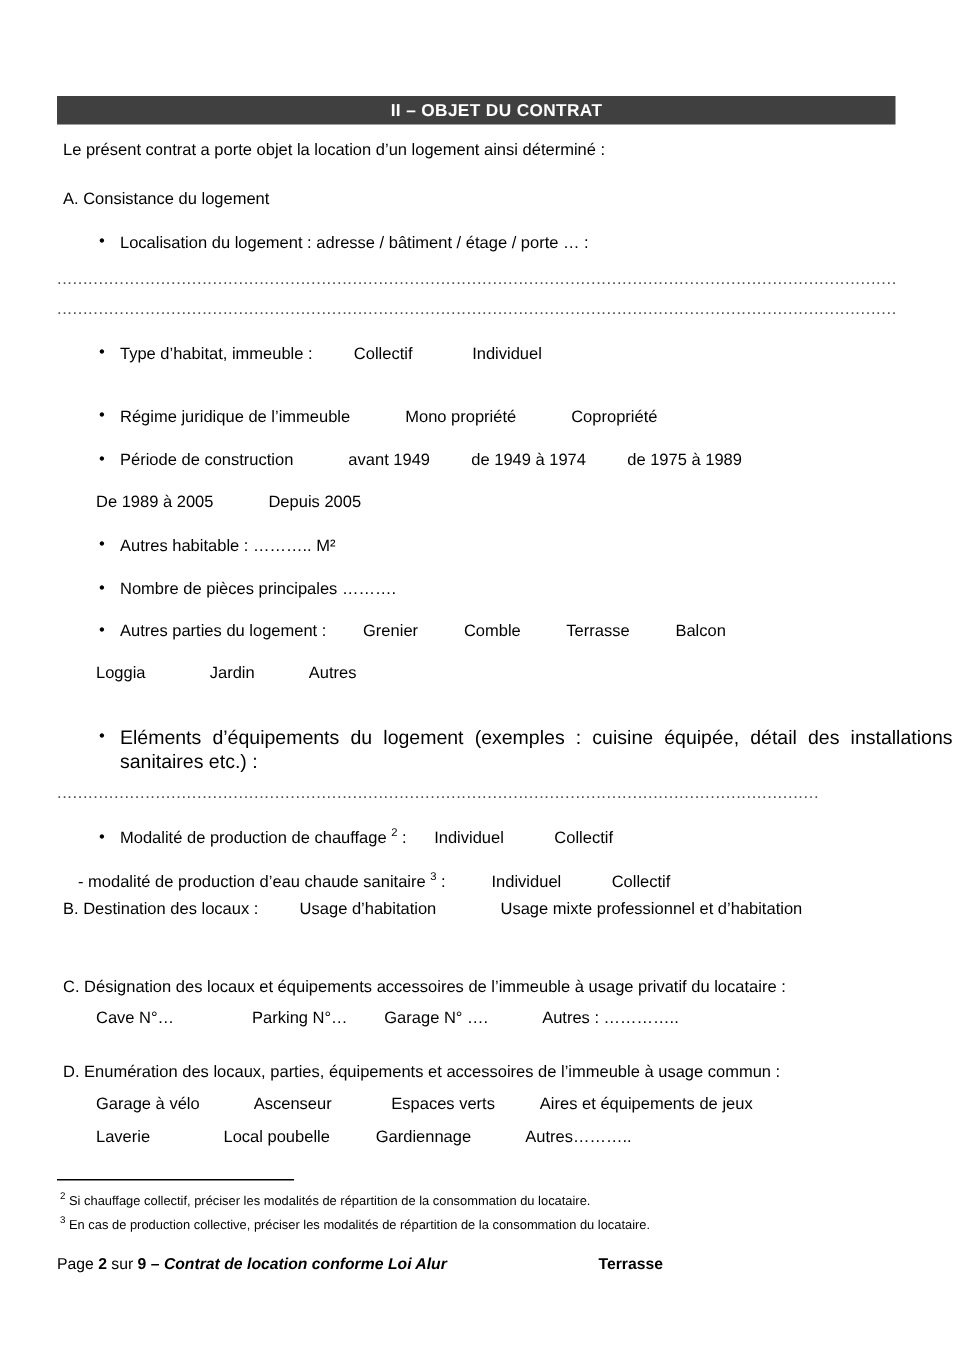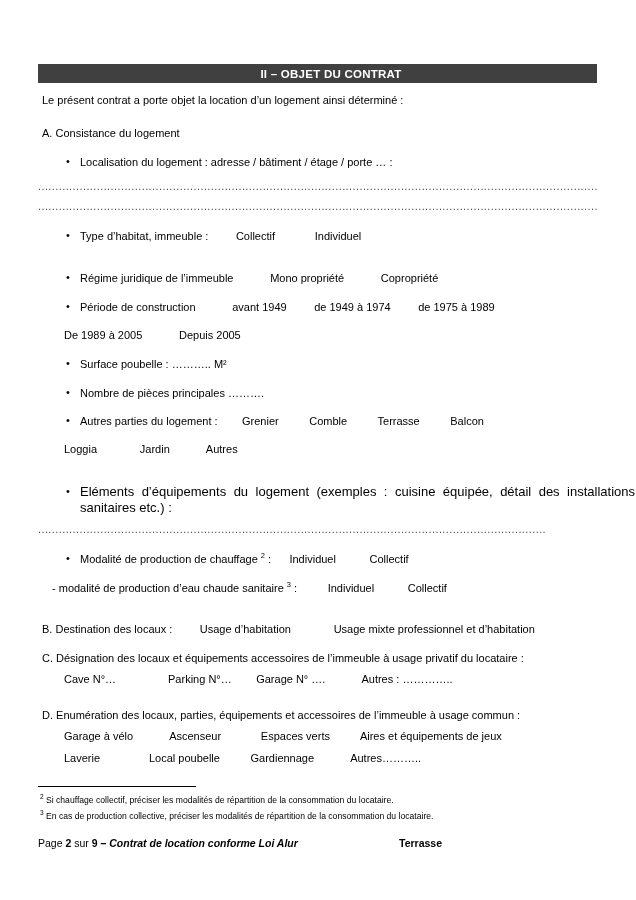--- a/index.html
+++ b/index.html
@@ -155,37 +155,37 @@
   <div class="dots" style="left:0px; top:201px; width:559px;">...........................................................................................................................................................................................................................................................................................................................</div>
 
   <div class="bullet" style="left:4px; top:229px;">Type d’habitat, immeuble :         Collectif             Individuel</div>
 
   <div class="bullet" style="left:4px; top:271px;">Régime juridique de l’immeuble            Mono propriété            Copropriété</div>
 
   <div class="bullet" style="left:4px; top:300px;">Période de construction            avant 1949         de 1949 à 1974         de 1975 à 1989</div>
 
   <div class="line" style="left:26px; top:328px;text-align:right;">De 1989 à 2005            Depuis 2005</div>
 
-  <div class="bullet" style="left:4px; top:357px;">Surface poubelle : ……….. M²</div>
+  <div class="bullet" style="left:4px; top:357px;">Autres habitable : ……….. M²</div>
 
   <div class="bullet" style="left:4px; top:386px;">Nombre de pièces principales ……….</div>
 
   <div class="bullet" style="left:4px; top:414px;">Autres parties du logement :        Grenier          Comble          Terrasse          Balcon</div>
 
   <div class="line" style="left:26px; top:442px;">Loggia              Jardin            Autres</div>
 
   <div class="bullet-just" style="left:4px; top:484px; width:555px;">Eléments d’équipements du logement (exemples : cuisine équipée, détail des installations sanitaires etc.) :</div>
 
   <div class="dots" style="left:0px; top:524px; width:508px;">...........................................................................................................................................................................................................................................................................................................................</div>
 
   <div class="bullet" style="left:4px; top:552px;"><span>Modalité de production de chauffage </span><sup>2</sup><span> :      Individuel           Collectif</span></div>
 
   <div class="line" style="left:14px; top:581px;"><span>- modalité de production d’eau chaude sanitaire </span><sup>3</sup><span> :          Individuel           Collectif</span></div>
 
-  <div class="line" style="left:4px; top:622px;">B. Destination des locaux :         Usage d’habitation              Usage mixte professionnel et d’habitation</div>
+  <div class="line" style="left:4px; top:599px;">B. Destination des locaux :         Usage d’habitation              Usage mixte professionnel et d’habitation</div>
 
   <div class="line" style="left:4px; top:651px;">C. Désignation des locaux et équipements accessoires de l’immeuble à usage privatif du locataire :</div>
   <div class="line" style="left:26px; top:672px;">Cave N°…                 Parking N°…        Garage N° ….            Autres : …………..</div>
 
   <div class="line" style="left:4px; top:708px;">D. Enumération des locaux, parties, équipements et accessoires de l’immeuble à usage commun :</div>
   <div class="line" style="left:26px; top:729px;">Garage à vélo            Ascenseur             Espaces verts          Aires et équipements de jeux</div>
   <div class="line" style="left:26px; top:751px;">Laverie                Local poubelle          Gardiennage            Autres………..</div>
 
   <div class="fn-rule"></div>
 

